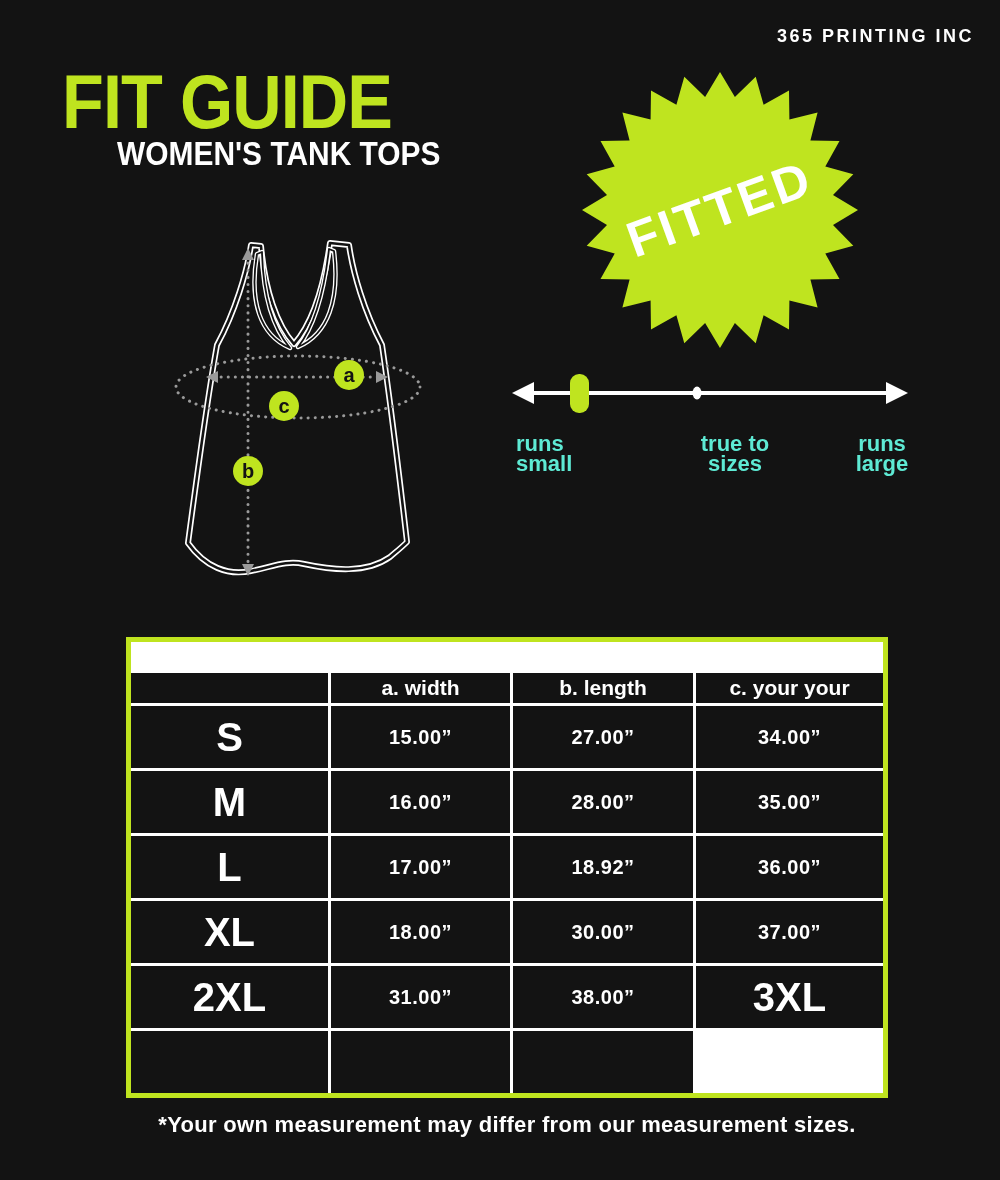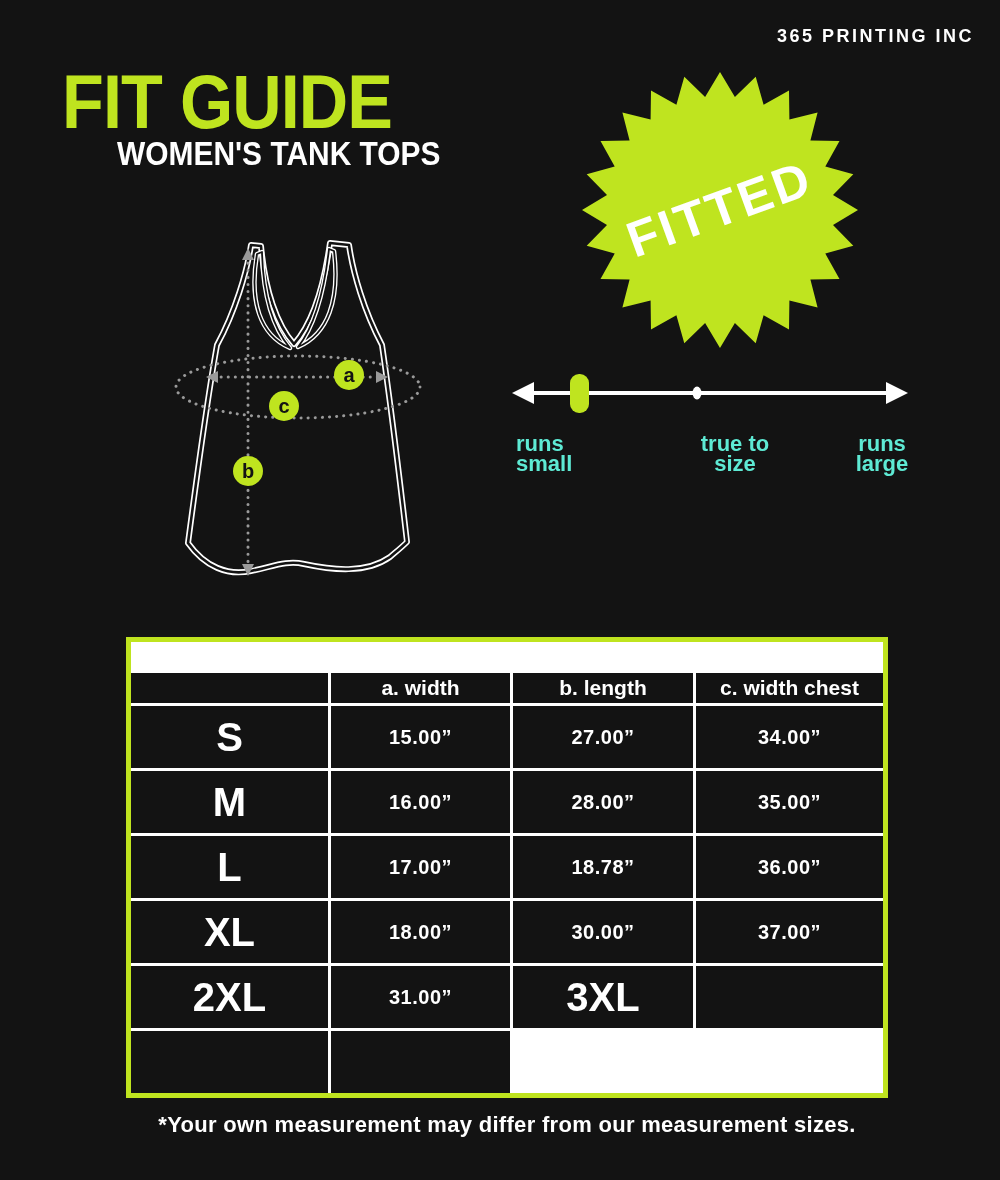--- a/index.html
+++ b/index.html
@@ -138,55 +138,56 @@
     <ellipse cx="197" cy="35" rx="4.5" ry="6.5" fill="#ffffff"></ellipse>
     <rect x="70" y="16" width="19" height="39" rx="9" fill="#bfe41f"></rect>
   </svg>
 
   <div class="scale-label left">
     <div>runs</div>
     <div>small</div>
   </div>
   <div class="scale-label center">
     <div>true to</div>
-    <div>size</div>
+    <div>sizes</div>
   </div>
   <div class="scale-label right">
     <div>runs</div>
     <div>large</div>
   </div>
 
   <div class="size-table">
     <div class="cell head"></div>
     <div class="cell head">a. width</div>
     <div class="cell head">b. length</div>
-    <div class="cell head">c. width chest</div>
+    <div class="cell head">c. your your</div>
 
     <div class="cell size">S</div>
     <div class="cell val">15.00”</div>
     <div class="cell val">27.00”</div>
     <div class="cell val">34.00”</div>
 
     <div class="cell size">M</div>
     <div class="cell val">16.00”</div>
     <div class="cell val">28.00”</div>
     <div class="cell val">35.00”</div>
 
     <div class="cell size">L</div>
     <div class="cell val">17.00”</div>
-    <div class="cell val">18.78”</div>
+    <div class="cell val">18.92”</div>
     <div class="cell val">36.00”</div>
 
     <div class="cell size">XL</div>
     <div class="cell val">18.00”</div>
     <div class="cell val">30.00”</div>
     <div class="cell val">37.00”</div>
 
     <div class="cell size">2XL</div>
     <div class="cell val">31.00”</div>
+    <div class="cell val">38.00”</div>
 
     <div class="cell size">3XL</div>
     <div class="cell val"></div>
     <div class="cell val"></div>
     <div class="cell val"></div>
   </div>
 
   <div class="footnote">*Your own measurement may differ from our measurement sizes.</div>
 
 </div>

